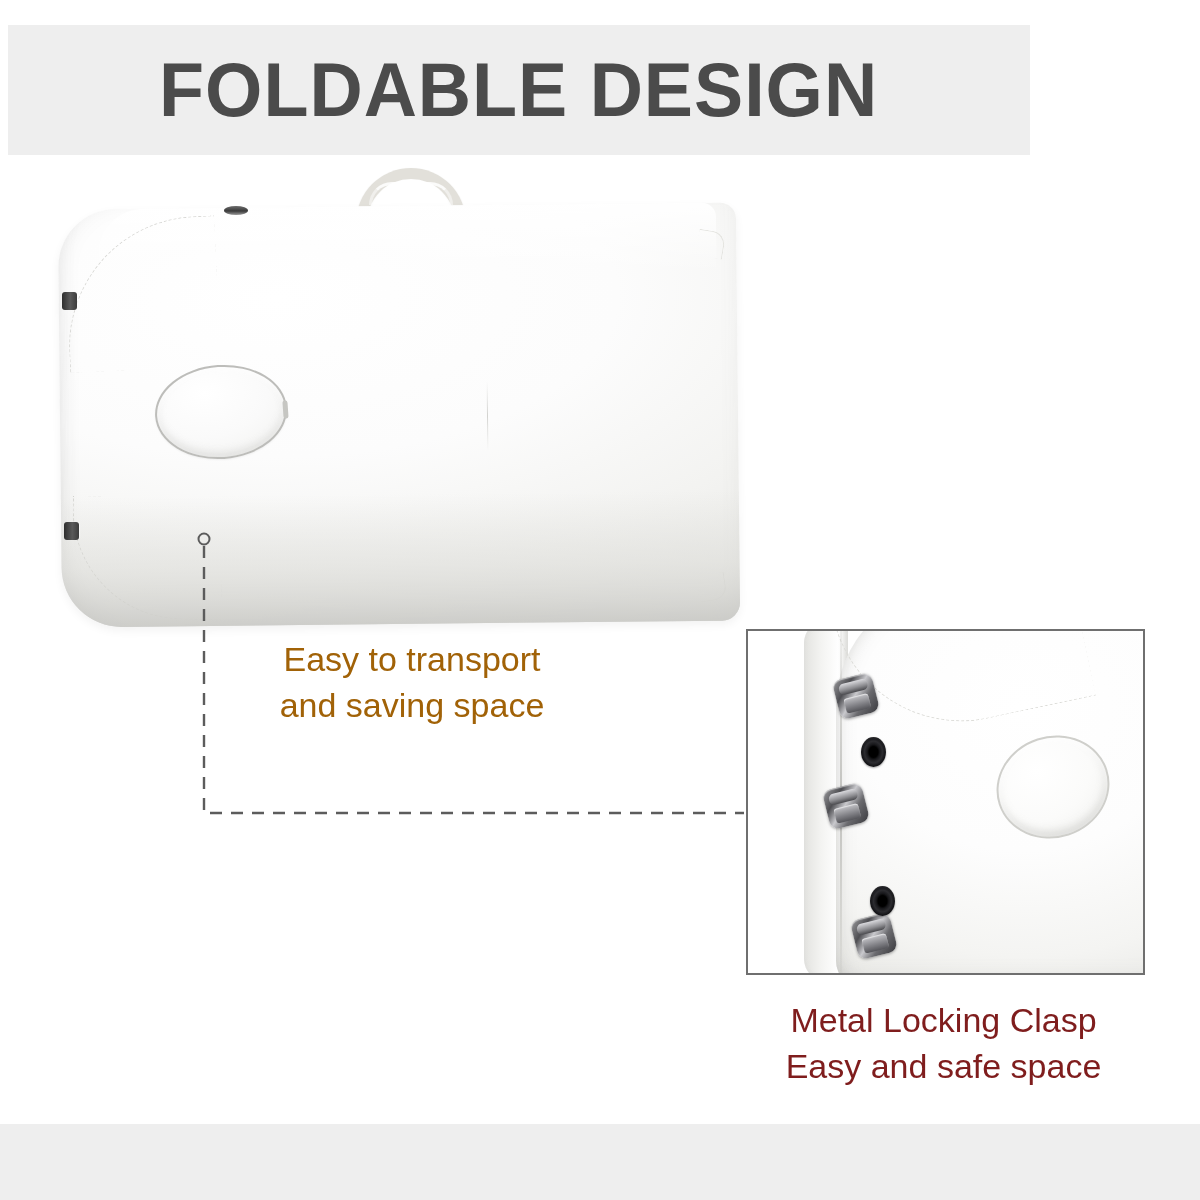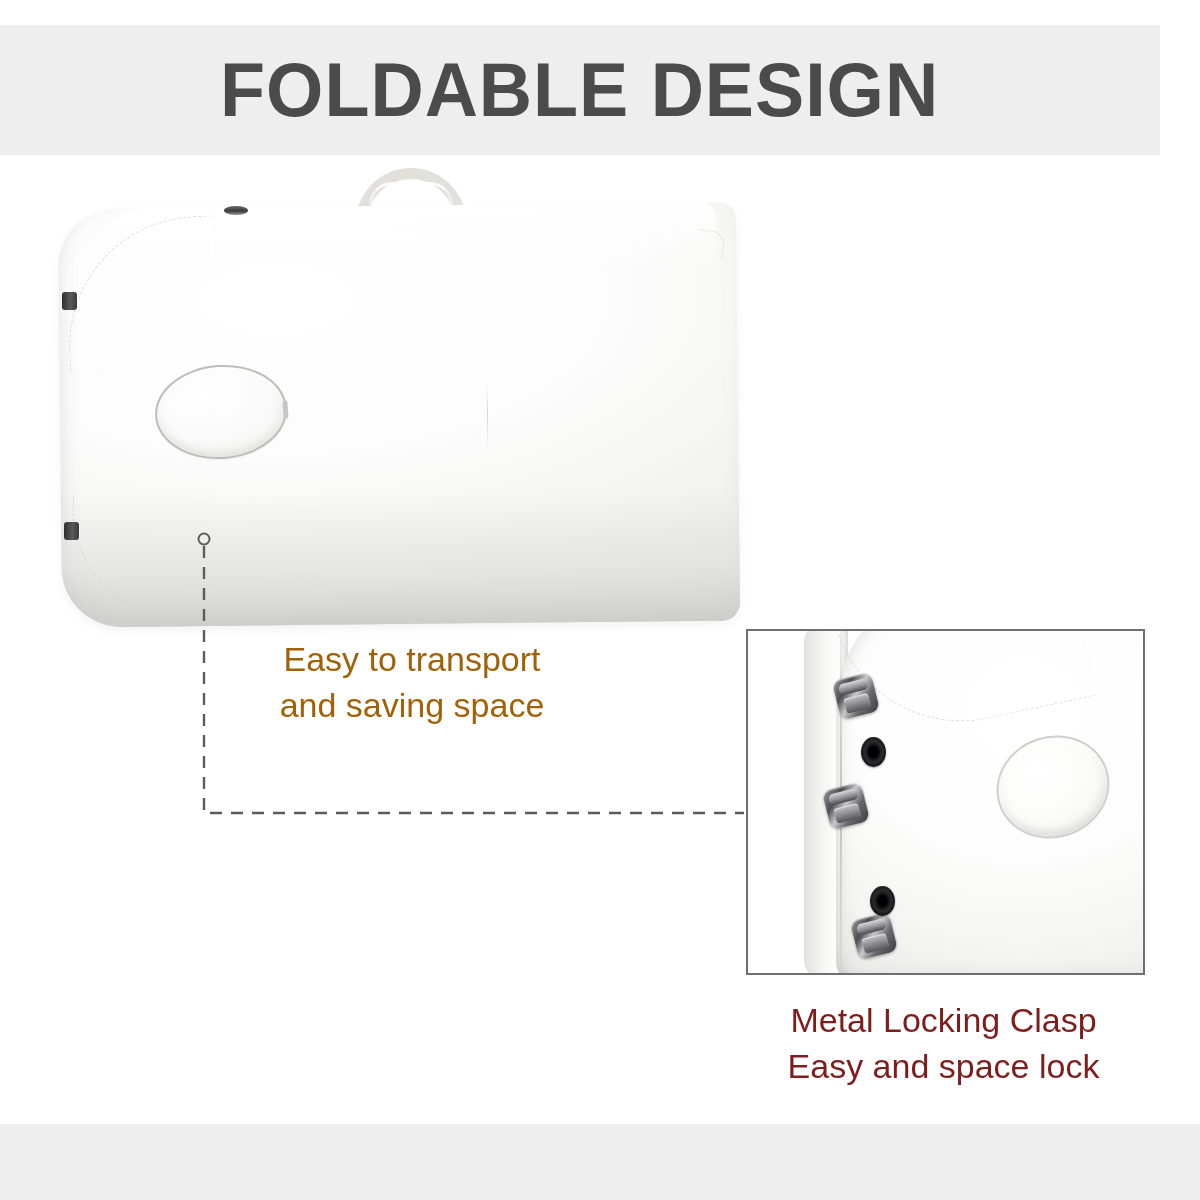--- a/index.html
+++ b/index.html
@@ -16,23 +16,23 @@
   }
   .page {
     position: absolute;
     inset: 0;
     background: #ffffff;
   }
 
   
   .header-band {
     position: absolute;
-    left: 0;
+    left: 8px;
     top: 25px;
-    width: 1160px;
+    width: 1022px;
     height: 130px;
     background: #eeeeee;
     display: flex;
     align-items: center;
     justify-content: center;
     text-align: center;
   }
   .header-title {
     font-family: "Liberation Sans", sans-serif;
     font-weight: bold;
@@ -472,18 +472,18 @@
 
       <div class="rubber rubber-1"></div>
       <div class="rubber rubber-2"></div>
 
       <div class="inset-hole"></div>
     </div>
   </div>
 
   <div class="inset-caption">
     <span class="ln">Metal Locking Clasp</span>
-    <span class="ln">Easy and space lock</span>
+    <span class="ln">Easy and safe space</span>
   </div>
 
   <div class="footer-band"></div>
 
 </div>
 
 </body></html>

